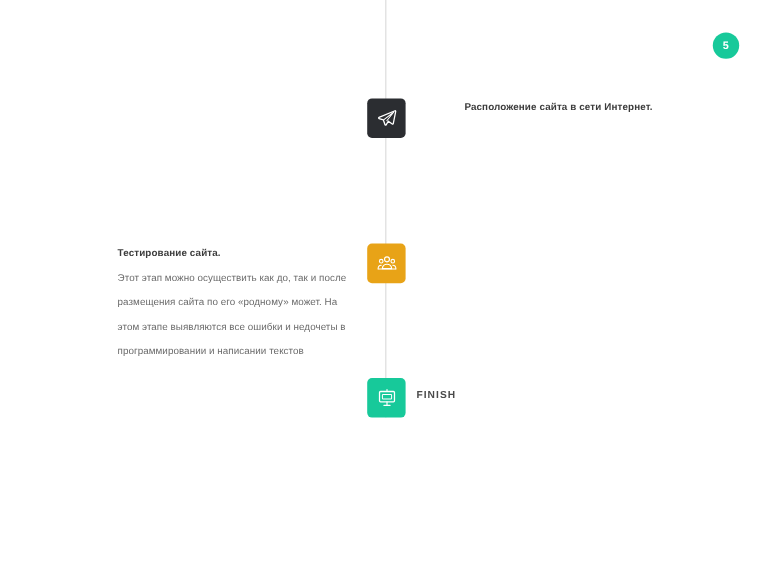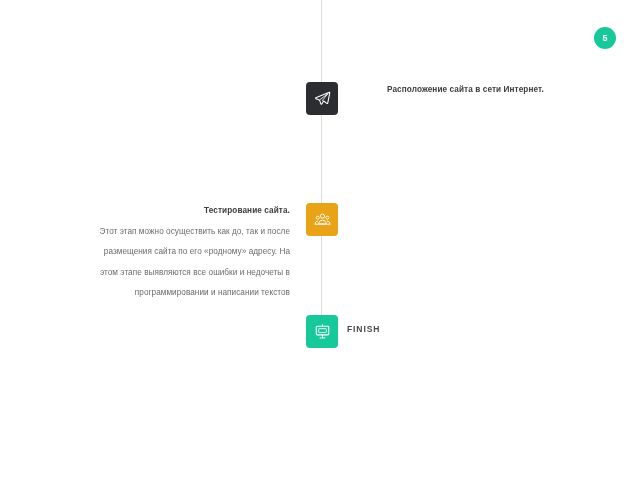--- a/index.html
+++ b/index.html
@@ -84,21 +84,20 @@
     left: 344px;
     top: 80px;
     width: 182px;
     text-align: left;
     margin-left: 43px;
   }
   .block--testing {
     left: 98px;
     top: 201px;
     width: 192px;
-    text-align: right;
   }
 
   
   .finish-label {
     position: absolute;
     left: 347px;
     top: 324px;
     font-size: 8.5px;
     font-weight: 700;
     letter-spacing: 0.9px;
@@ -146,16 +145,16 @@
     </svg>
   </span>
 </div>
 
 <div class="block block--internet">
   <span class="title">Расположение сайта в сети Интернет.</span>
 </div>
 
 <div class="block block--testing">
   <span class="title">Тестирование сайта.</span>
-  <span class="body">Этот этап можно осуществить как до, так и после размещения сайта по его «родному» адресу. На этом этапе выявляются все ошибки и недочеты в программировании и написании текстов</span>
+  <span class="body">Этот этап можно осуществить как до, так и после размещения сайта по его «родному» может. На этом этапе выявляются все ошибки и недочеты в программировании и написании текстов</span>
 </div>
 
 <div class="finish-label">FINISH</div>
 
 </body></html>

